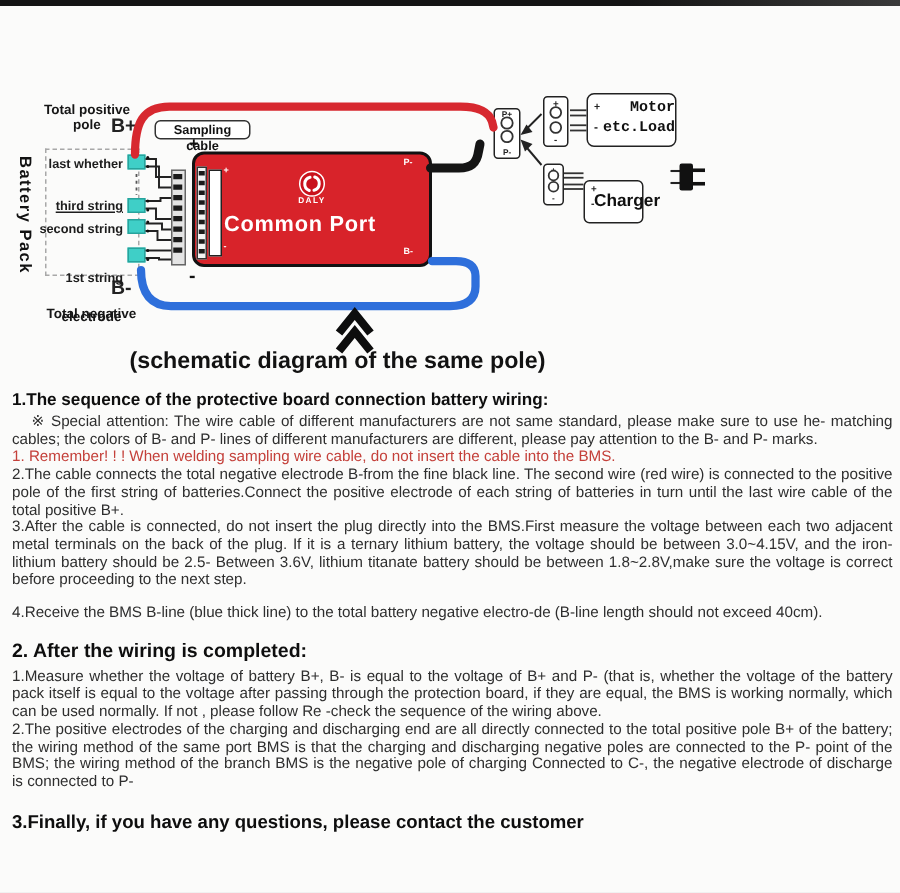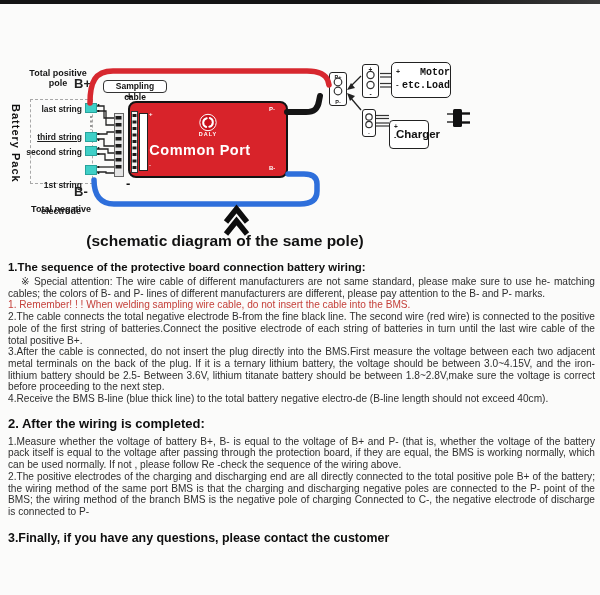--- a/index.html
+++ b/index.html
@@ -67,21 +67,21 @@
   #caption { left:25px; top:232px; width:400px; text-align:center; font-size:15.5px; font-weight:700; color:#121212; }
 
   
   #text-col { left:8px; top:261px; width:587px; }
   .h1 { font-size:11.4px; font-weight:700; color:#0e0e0e; margin-bottom:3px; }
   .h2 { font-size:13px;   font-weight:700; color:#0e0e0e; margin:11px 0 5px 0; }
   .h3 { font-size:12.4px; font-weight:700; color:#0e0e0e; margin-top:13px; }
   .para { font-size:10.15px; line-height:11.7px; color:#2e2e2e; text-align:justify; }
   .indent { text-indent:13px; }
   .warn { color:#c4403a; }
-  .gap-top { margin-top:0; }
+  .gap-top { margin-top:10px; }
 
   svg.overlay { position:absolute; left:0; top:0; pointer-events:none; }
 </style>
 </head>
 <body>
 
 <div id="stage">
   <div id="topbar" class="abs"></div>
 
   <div id="battery-pack-vert" class="abs">Battery Pack</div>
@@ -92,21 +92,21 @@
   <div id="total-neg-1" class="abs lbl">Total negative</div>
   <div id="total-neg-2" class="abs lbl">electrode</div>
 
   <div id="sampling-box" class="abs">Sampling cable</div>
 
   <div id="pack-box" class="abs"></div>
   <div class="abs tab" style="top:103px;"></div>
   <div class="abs tab" style="top:132px;"></div>
   <div class="abs tab" style="top:146px;"></div>
   <div class="abs tab" style="top:165px;"></div>
-  <div class="abs string-lbl" style="top:104px;">last string</div>
+  <div class="abs string-lbl" style="top:104px;">last whether</div>
   <div class="abs string-lbl" style="top:132px;text-decoration:underline;">third string</div>
   <div class="abs string-lbl" style="top:147px;">second string</div>
   <div class="abs string-lbl" style="top:180px;padding-left:25px;">1st string</div>
 
   <div id="board" class="abs"></div>
   <div id="strip-cable" class="abs"></div>
   <div id="strip-board" class="abs"></div>
   <div id="strip-housing" class="abs"></div>
   <div id="plus-outside" class="abs">+</div>
   <div id="minus-outside" class="abs">-</div>

